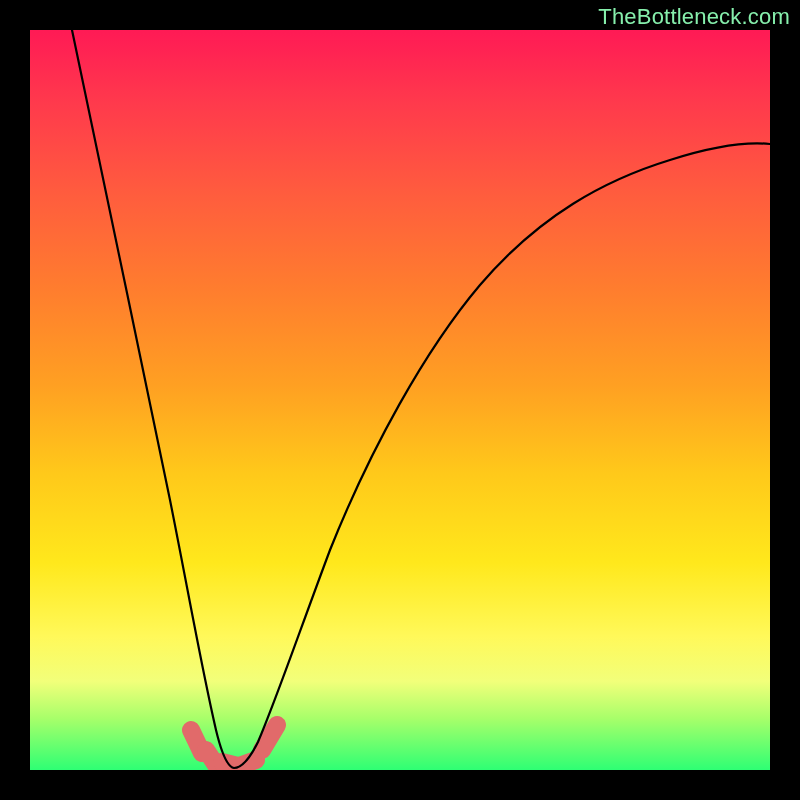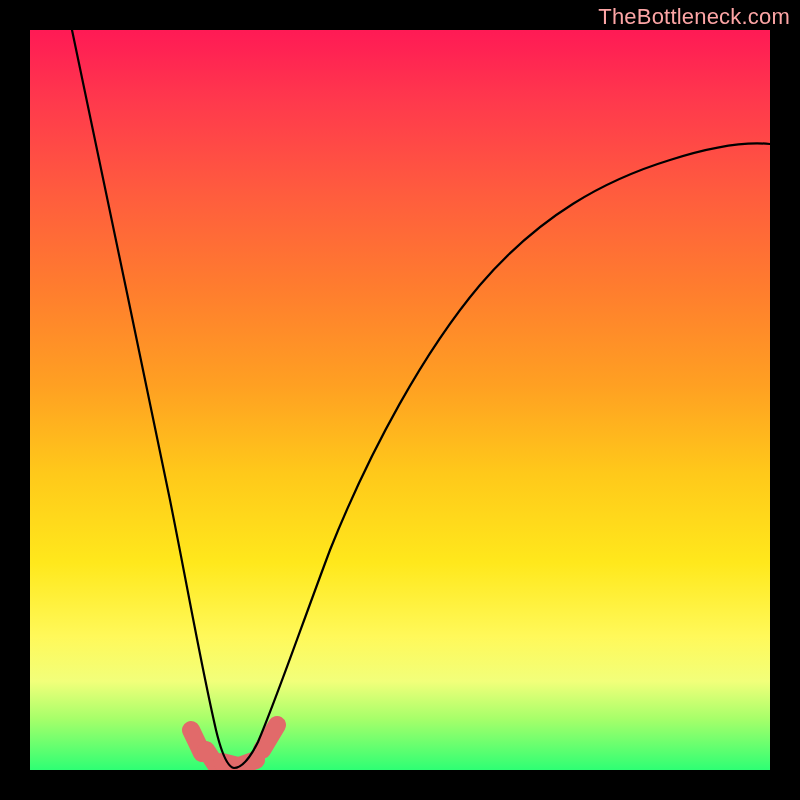--- a/index.html
+++ b/index.html
@@ -14,21 +14,21 @@
   .outer {
     width: 800px;
     height: 800px;
     background: #000;
     position: relative;
   }
   .watermark {
     position: absolute;
     top: 4px;
     right: 10px;
-    color: #fca5a5;
+    color: #86efac;
     font-size: 22px;
     font-weight: 500;
     letter-spacing: 0.2px;
     z-index: 5;
   }
   .plot-area {
     position: absolute;
     left: 30px;
     top: 30px;
     width: 740px;

